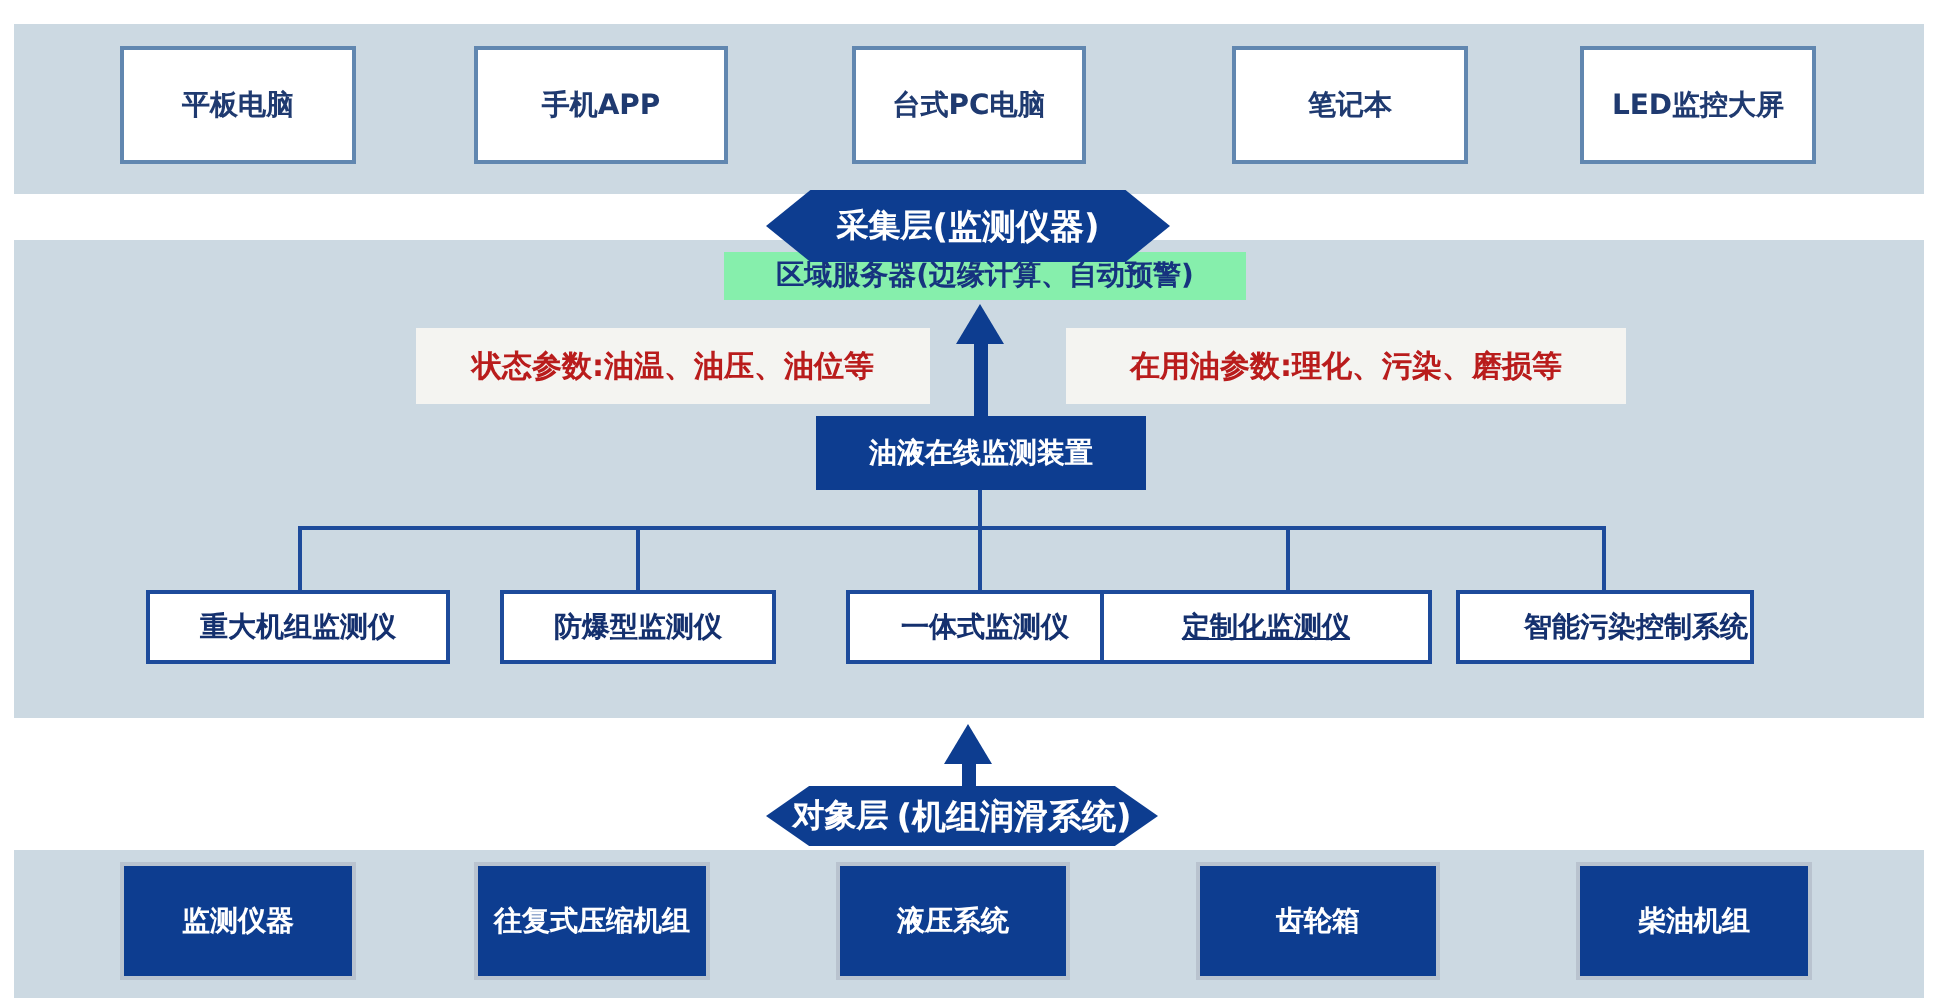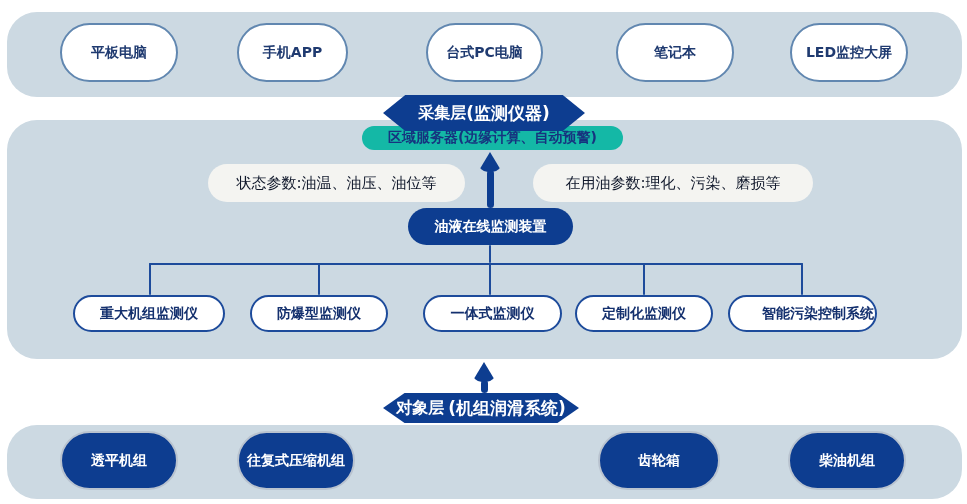--- a/index.html
+++ b/index.html
@@ -1,15 +1,15 @@
 <!DOCTYPE html>
 <html><head>
 <meta charset="utf-8">
 <style>
-  * { margin: 0; padding: 0; box-sizing: border-box; border-radius: 30px; }
+  * { margin: 0; padding: 0; box-sizing: border-box; }
   html, body { background: #ffffff; }
   body { font-family: "DejaVu Sans", "Liberation Sans", sans-serif; }
 
   #canvas {
     position: relative;
     width: 967px;
     height: 504px;
     background: #ffffff;
     overflow: hidden;
   }
@@ -55,39 +55,39 @@
   .hex .main { font-size: 16px; font-weight: bold; }
   .hex .sub  { font-size: 17px; font-weight: bold; }
   .hex1 { left: 383px; top: 95px;  width: 202px; height: 36px; }
   .hex2 { left: 383px; top: 393px; width: 196px; height: 30px; }
   .hex2 .sub { margin-left: 4px; }
 
   .server {
     position: absolute;
     left: 362px; top: 126px;
     width: 261px; height: 24px;
-    background: #14b8a6;
+    background: #86efac;
     color: #16337f;
     font-size: 14px;
     font-weight: bold;
     display: flex;
     align-items: center;
     justify-content: center;
     z-index: 2;
     white-space: nowrap;
   }
 
   .param {
     position: absolute;
     top: 164px;
     height: 38px;
     background: #f4f4f1;
-    color: #0f172a;
+    color: #b91c1c;
     font-size: 15px;
-    font-weight: normal;
+    font-weight: bold;
     display: flex;
     align-items: center;
     justify-content: center;
     z-index: 2;
     white-space: nowrap;
   }
   .param-left  { left: 208px; width: 257px; }
   .param-right { left: 513px; width: 280px; margin-left: 20px; }
 
   .device {
@@ -155,21 +155,21 @@
 </head>
 <body>
 
 <div id="canvas">
 
   <div class="band band1"></div>
   <div class="band band2"></div>
   <div class="band band3"></div>
 
   <div class="wbox" style="left:60px;width:118px;">平板电脑</div>
-  <div class="wbox" style="left:237px;width:111px;text-align:center;">手机APP</div>
+  <div class="wbox" style="left:237px;width:127px;text-align:center;">手机APP</div>
   <div class="wbox" style="left:616px;width:118px;">笔记本</div>
   <div class="wbox" style="left:426px;width:117px;">台式PC电脑</div>
   <div class="wbox" style="left:790px;width:118px;">LED监控大屏</div>
 
   <div class="hex hex1">
     <span class="main">采集层</span>
       <span class="sub">(监测仪器)</span>
   </div>
 
   <div class="server">区域服务器(边缘计算、自动预警)</div>
@@ -186,29 +186,30 @@
   <div class="cline" style="left:149px;top:263px;width:654px;height:2px;"></div>
   <div class="cline" style="left:149px;top:263px;width:2px;height:32px;"></div>
   <div class="cline" style="left:318px;top:263px;width:2px;height:32px;"></div>
   <div class="cline" style="left:489px;top:263px;width:2px;height:32px;"></div>
   <div class="cline" style="left:643px;top:263px;width:2px;height:32px;"></div>
   <div class="cline" style="left:801px;top:263px;width:2px;height:32px;"></div>
 
   <div class="mbox" style="left:73px;width:152px;">重大机组监测仪</div>
   <div class="mbox" style="left:250px;width:138px;">防爆型监测仪</div>
   <div class="mbox" style="left:423px;width:139px;">一体式监测仪</div>
-  <div class="mbox" style="left:575px;width:138px;">定制化监测仪</div>
+  <div class="mbox" style="left:550px;width:166px;text-decoration:underline;">定制化监测仪</div>
   <div class="mbox" style="left:728px;width:149px;padding-left:31px;">智能污染控制系统</div>
 
   <div class="arrow-head" style="left:472px;top:362px;"></div>
   <div class="arrow-shaft" style="left:481px;top:380px;height:13px;"></div>
 
   <div class="hex hex2">
     <span class="main">对象层</span>
       <span class="sub">(机组润滑系统)</span>
   </div>
 
-  <div class="nbox" style="left:60px;width:118px;">透平机组</div>
+  <div class="nbox" style="left:60px;width:118px;">监测仪器</div>
   <div class="nbox" style="left:237px;width:118px;">往复式压缩机组</div>
+  <div class="nbox" style="left:418px;width:117px;">液压系统</div>
   <div class="nbox" style="left:598px;width:122px;">齿轮箱</div>
   <div class="nbox" style="left:788px;width:118px;">柴油机组</div>
 
 </div>
 
 </body></html>

